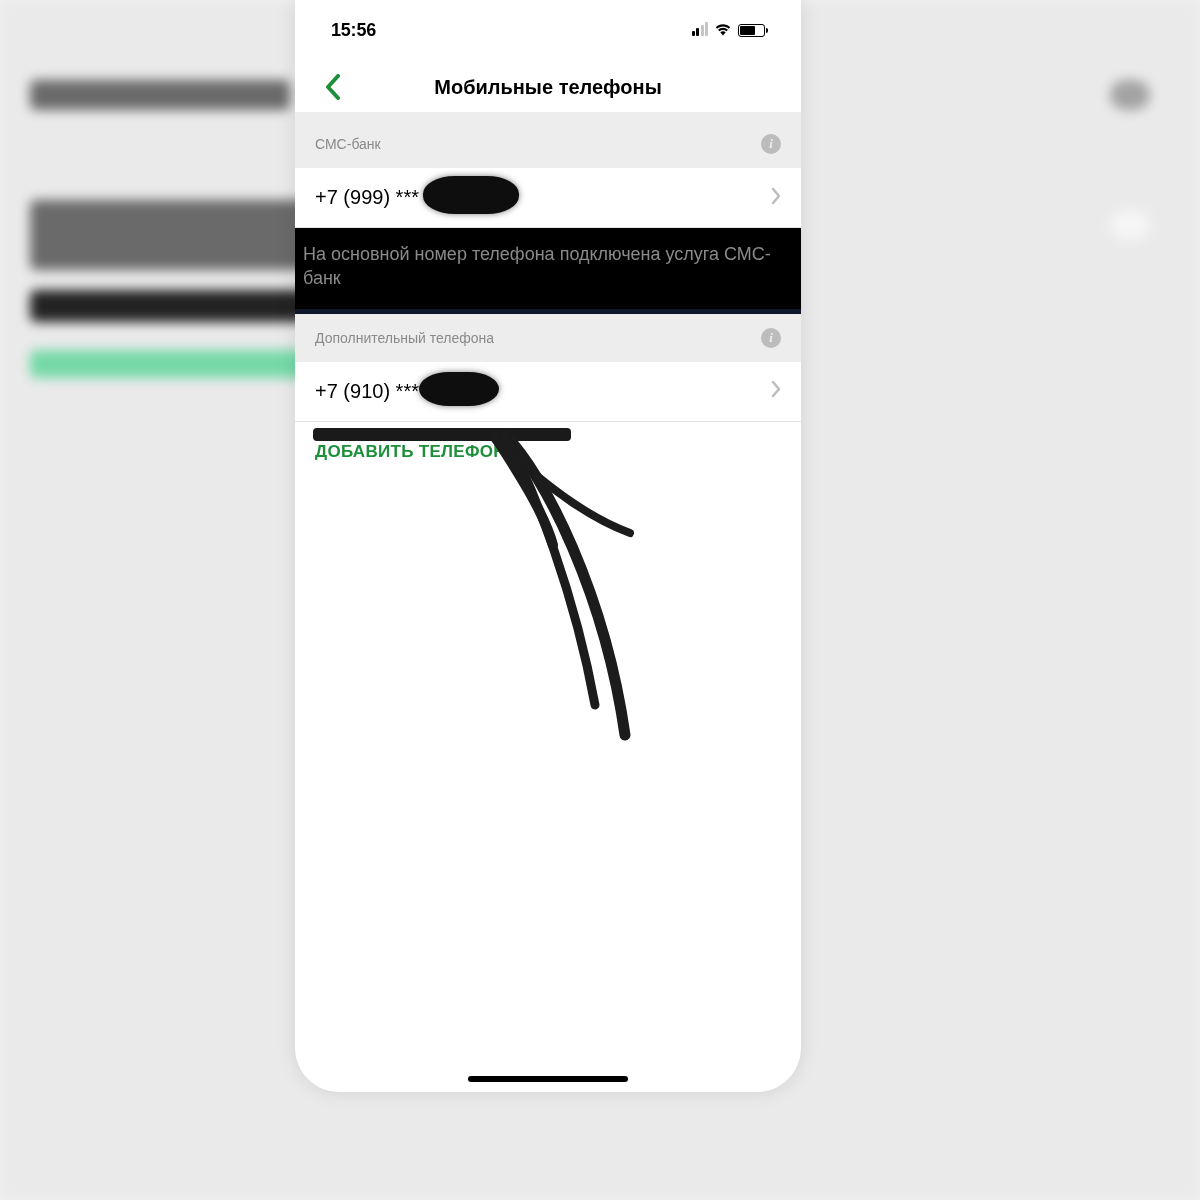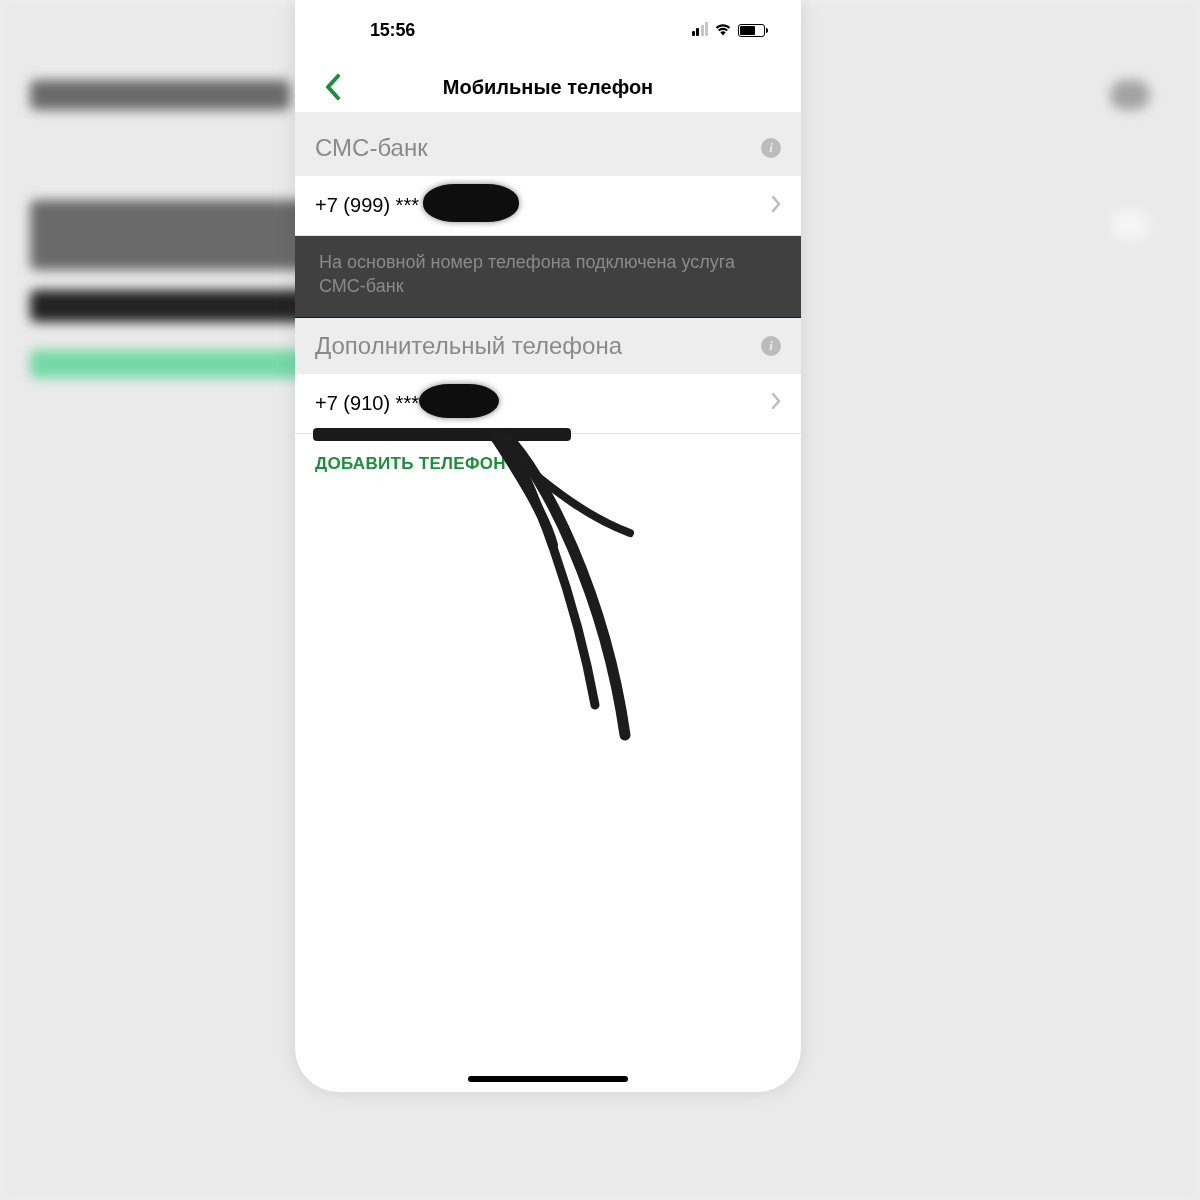--- a/index.html
+++ b/index.html
@@ -53,21 +53,20 @@
       align-items: center;
       justify-content: space-between;
       padding: 0 36px;
       margin-top: 6px;
     }
     .status-time {
       font-size: 18px;
       font-weight: 600;
       color: #000;
       letter-spacing: -0.2px;
-      margin-left: 39px;
     }
     .status-right {
       display: flex;
       align-items: center;
       gap: 6px;
     }
     .signal-bars {
       display: flex;
       align-items: flex-end;
       gap: 1.5px;
@@ -135,21 +134,21 @@
       color: #000;
     }
     .section-header {
       background: #ededed;
       padding: 14px 20px;
       display: flex;
       align-items: center;
       justify-content: space-between;
     }
     .section-header-text {
-      font-size: 24px;
+      font-size: 14px;
       color: #8a8a8a;
     }
     .info-icon {
       width: 20px;
       height: 20px;
       border-radius: 50%;
       background: #bcbcbc;
       color: #ededed;
       display: flex;
       align-items: center;
@@ -177,23 +176,23 @@
       position: relative;
     }
     .phone-redaction {
       position: absolute;
       background: #0e0e0e;
       border-radius: 32px / 18px;
       box-shadow: 0 0 6px rgba(0,0,0,0.5);
     }
     .chevron-right svg { width: 10px; height: 18px; }
     .description-row {
-      padding: 14px 20px 18px 24px;
-      border-bottom: 1px solid #0f172a;
-      background: #404040;
+      padding: 14px 20px 18px 8px;
+      border-bottom: 5px solid #0f172a;
+      background: #000000;
     }
     .description-text {
       font-size: 18px;
       color: #8a8a8a;
       line-height: 1.35;
     }
     .add-button {
       padding: 20px 20px;
       cursor: pointer;
     }
@@ -268,21 +267,21 @@
       </div>
     </div>
   </div>
 
   <div class="nav-bar">
     <div class="back-button">
       <svg viewBox="0 0 16 26">
           <path d="M13 2 L3 13 L13 24" stroke="#1d8f3a" stroke-width="4" fill="none" stroke-linecap="round" stroke-linejoin="round"></path>
         </svg>
     </div>
-    <div class="nav-title">Мобильные телефон</div>
+    <div class="nav-title">Мобильные телефоны</div>
   </div>
 
   <div class="first-section-spacer"></div>
 
   <div class="section-header">
     <div class="section-header-text">СМС-банк</div>
     <div class="info-icon">i</div>
   </div>
 
   <div class="list-item">

